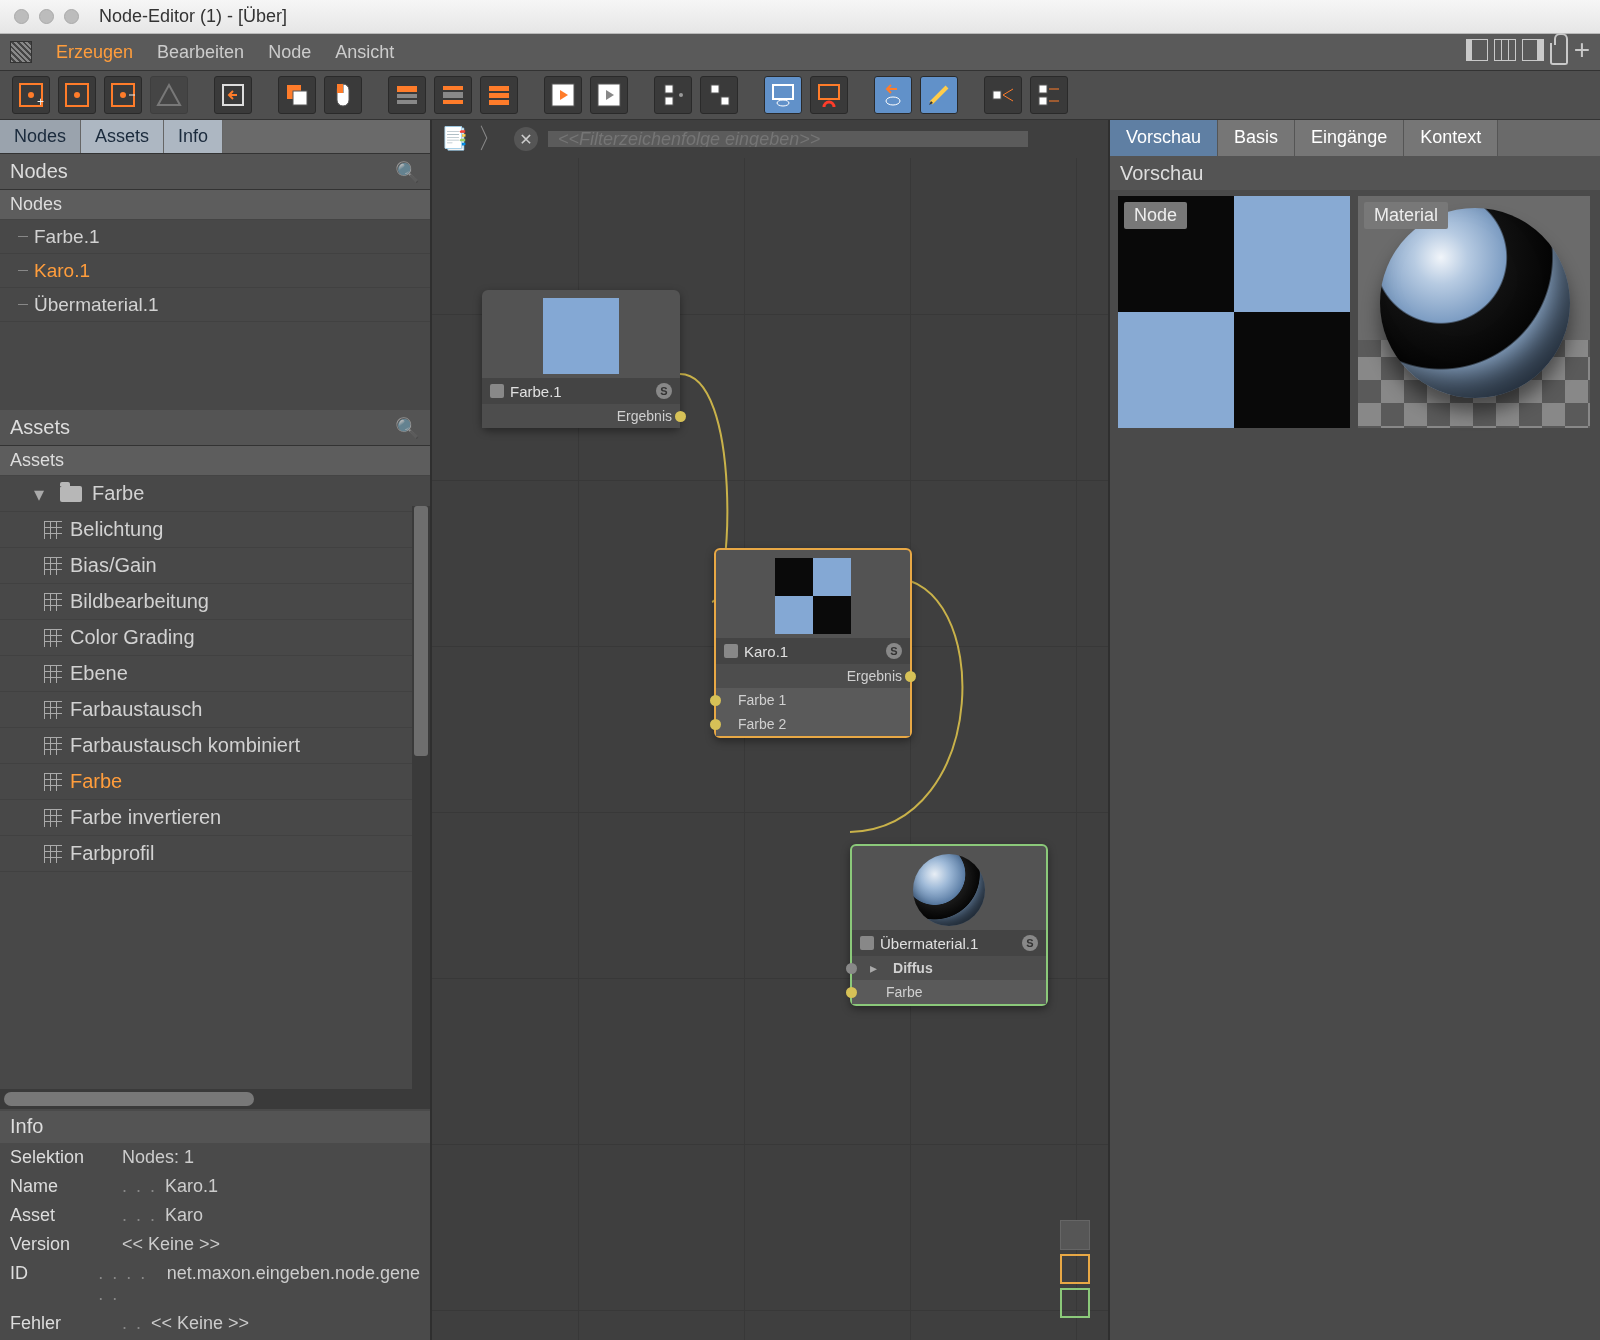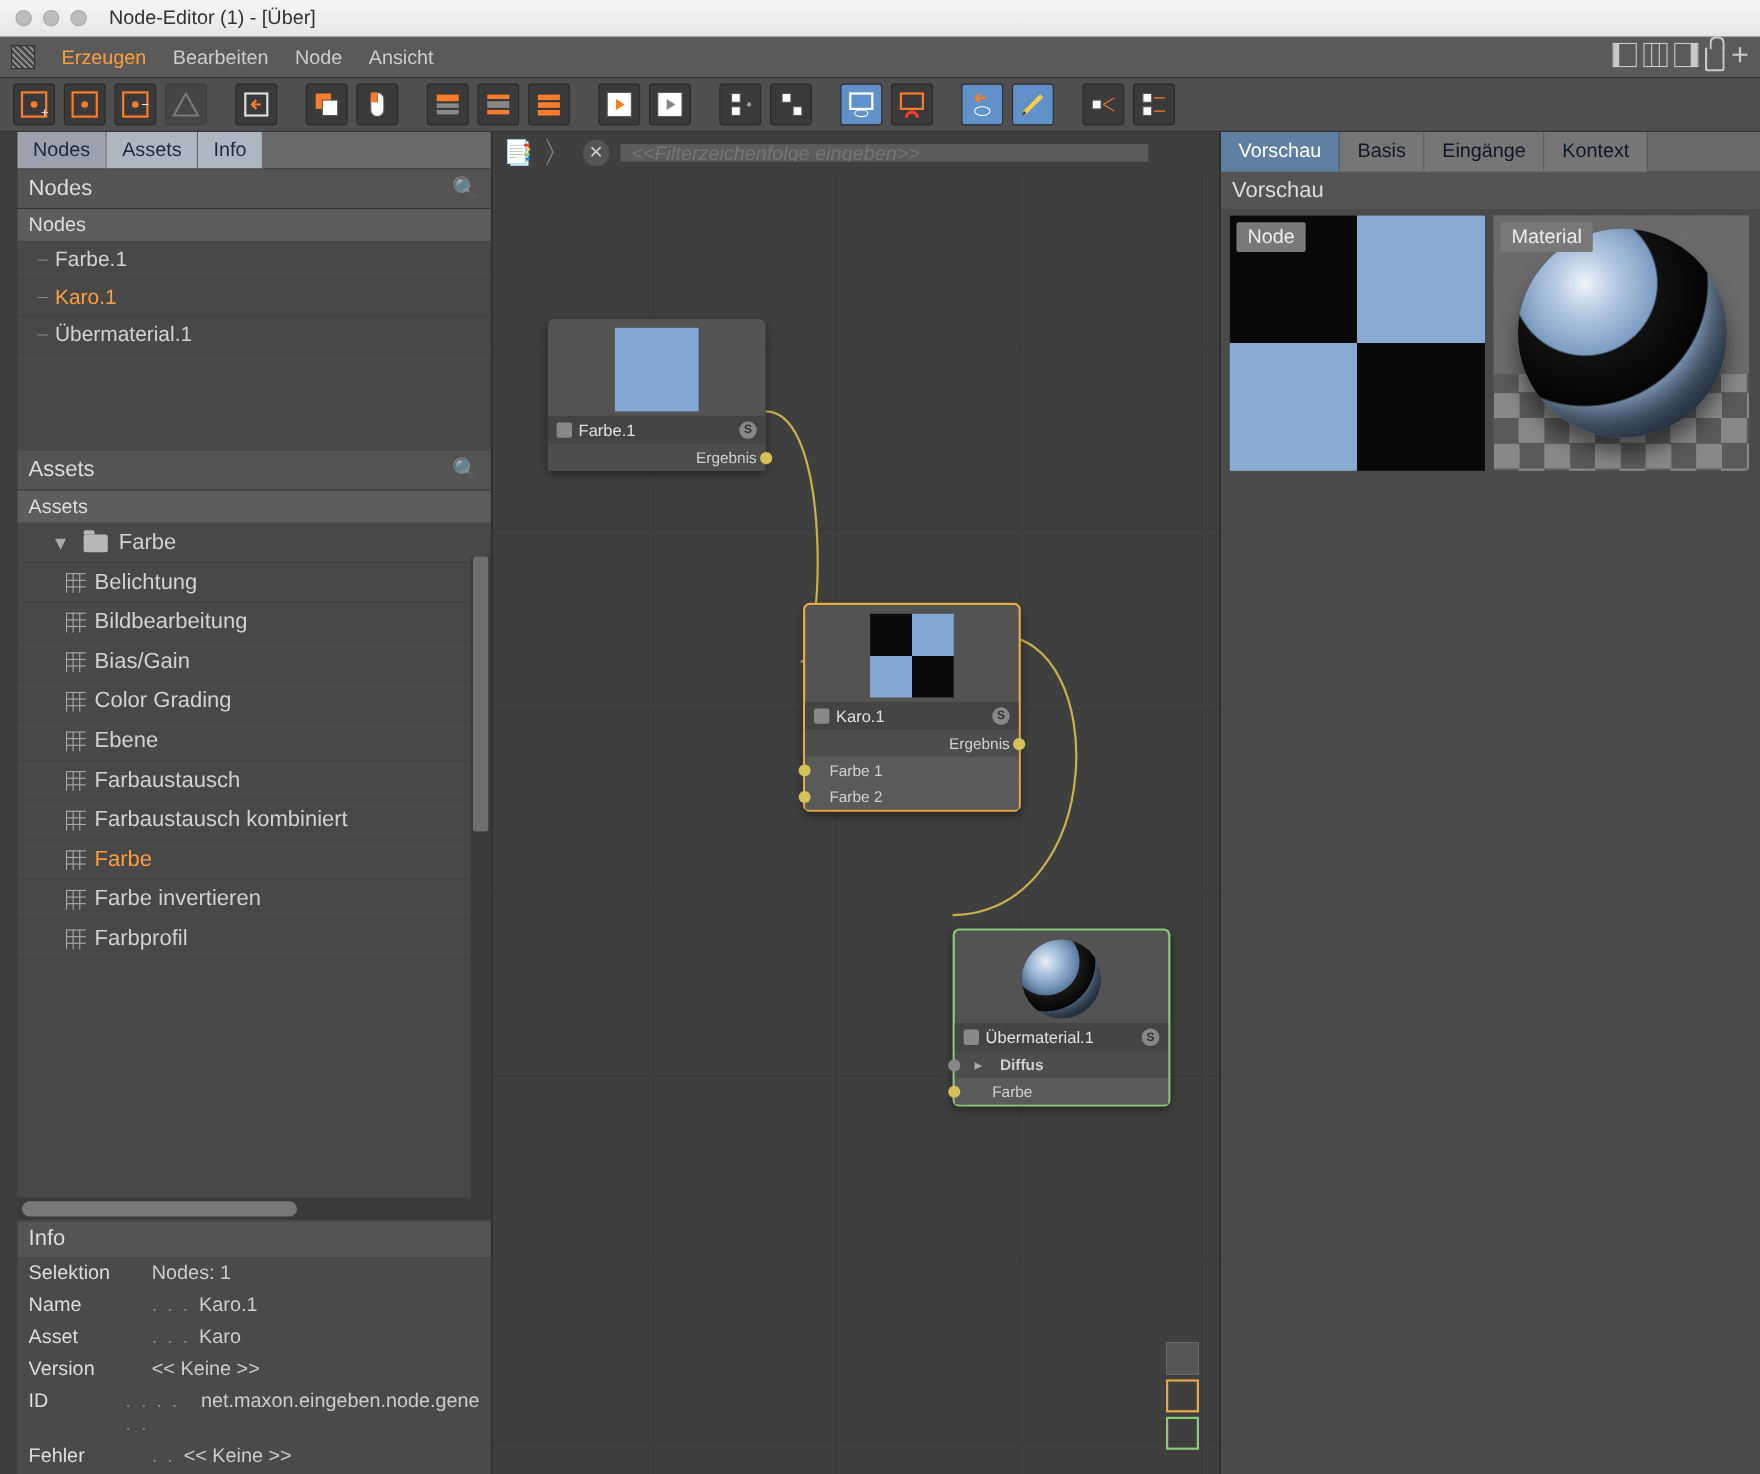--- a/index.html
+++ b/index.html
@@ -23,21 +23,21 @@
 .plus { font-size:28px; color:#c9c9c9; line-height:22px; }
 
 
 .toolbar { height: 50px; background: #4f4f4f; border-top:1px solid #333; border-bottom:1px solid #333; display:flex; align-items:center; padding:0 12px; gap:8px;}
 .tbtn { width:38px; height:38px; background:#3a3a3a; border:1px solid #2a2a2a; border-radius:3px; display:flex; align-items:center; justify-content:center;}
 .tbtn.on { background:#6191c9; }
 .tbtn svg { width:28px; height:28px; }
 .tsep { width:10px; }
 
 
-.main { display:flex; height: calc(100% - 120px); padding-left: 16px; }
+.main { display:flex; height: calc(100% - 120px); }
 
 .leftpanel { width:432px; background:#4a4a4a; display:flex; flex-direction:column; border-right:2px solid #2f2f2f;}
 .tabbar { display:flex; background:#6a6a6a; height:34px; border-bottom:1px solid #333;}
 .tab { padding:6px 14px; font-size:18px; background:#9aa3ad; color:#1a2a3c; border-right:1px solid #666; cursor:pointer;}
 .tab.inactive { background:#adb7c2; }
 .tab.info { background:#adb7c2; }
 
 .section-head { height:36px; background:#545454; display:flex; align-items:center; padding:0 10px; font-size:20px; color:#ddd; border-bottom:1px solid #333;}
 .section-head .search { margin-left:auto; opacity:.6; font-size:20px;}
 .subhead { height:30px; background:#5d5d5d; padding:4px 10px; font-size:18px; color:#ddd; border-bottom:1px solid #444;}
@@ -94,21 +94,21 @@
 svg.wires { position:absolute; top:38px; left:0; width:100%; height:calc(100% - 38px); pointer-events:none;}
 
 .minimap { position:absolute; right:18px; bottom:18px; }
 .mm-box { width:30px; height:30px; border:1px solid #666; margin:4px 0; }
 .mm-sel { border:2px solid #e8a845; }
 .mm-grn { border:2px solid #8bc97a; }
 .mm-fill { background:#565656; }
 
 .rightpanel { width:492px; background:#4a4a4a; border-left:2px solid #2f2f2f;}
 .rtabs { display:flex; height:36px; background:#6a6a6a;}
-.rtab { padding:7px 16px; font-size:18px; color:#0f172a; background:#767676; border-right:1px solid #555; cursor:pointer;}
+.rtab { padding:7px 16px; font-size:18px; color:#ffffff; background:#767676; border-right:1px solid #555; cursor:pointer;}
 .rtab.active { background:#5f7fa3; color:#fff;}
 .r-head { height:34px; padding:6px 10px; font-size:20px; color:#ddd; background:#545454;}
 .previews { display:flex; gap:8px; padding:6px 8px;}
 .pv { width:232px; height:232px; background:#1a1a1a; position:relative;}
 .pv-label { position:absolute; top:6px; left:6px; background:#787878; color:#ededed; font-size:18px; padding:3px 10px; border-radius:2px;}
 .pv-checker { width:100%; height:100%; background:conic-gradient(#88aad3 0 25%,#090909 0 50%,#88aad3 0 75%,#090909 0);}
 .pv-floor { width:100%; height:100%; background:linear-gradient(#6b6b6b 0 62%, transparent 62%), repeating-conic-gradient(#888 0 25%,#5a5a5a 0 50%) 0 0/46px 46px;}
 .pv-sphere { position:absolute; top:12px; left:22px; width:190px; height:190px; border-radius:50%; background:radial-gradient(circle at 32% 26%,#f1f5fa 0,#b7cbe2 14%,#7d9dc3 34%,#111 35%,#060606 58%,#87a3c3 59%,#4a627f 84%,#1d2631 100%); box-shadow:0 14px 18px rgba(0,0,0,.45), inset -16px -24px 30px rgba(0,0,0,.55);}
 </style>
 </head>
@@ -316,25 +316,25 @@
         <span style="color:#aaa;margin-right:6px">▾</span>
           <div class="folder-ic"></div>
         <span>Farbe</span>
       </div>
       <div class="asset-item">
           <div class="grid-ic"></div>
           <span>Belichtung</span>
         </div>
       <div class="asset-item">
           <div class="grid-ic"></div>
+          <span>Bias/Gain</span>
+        </div>
+      <div class="asset-item">
+          <div class="grid-ic"></div>
           <span>Bildbearbeitung</span>
-        </div>
-      <div class="asset-item">
-          <div class="grid-ic"></div>
-          <span>Bias/Gain</span>
         </div>
       <div class="asset-item">
           <div class="grid-ic"></div>
           <span>Color Grading</span>
         </div>
       <div class="asset-item">
           <div class="grid-ic"></div>
           <span>Ebene</span>
         </div>
       <div class="asset-item">

